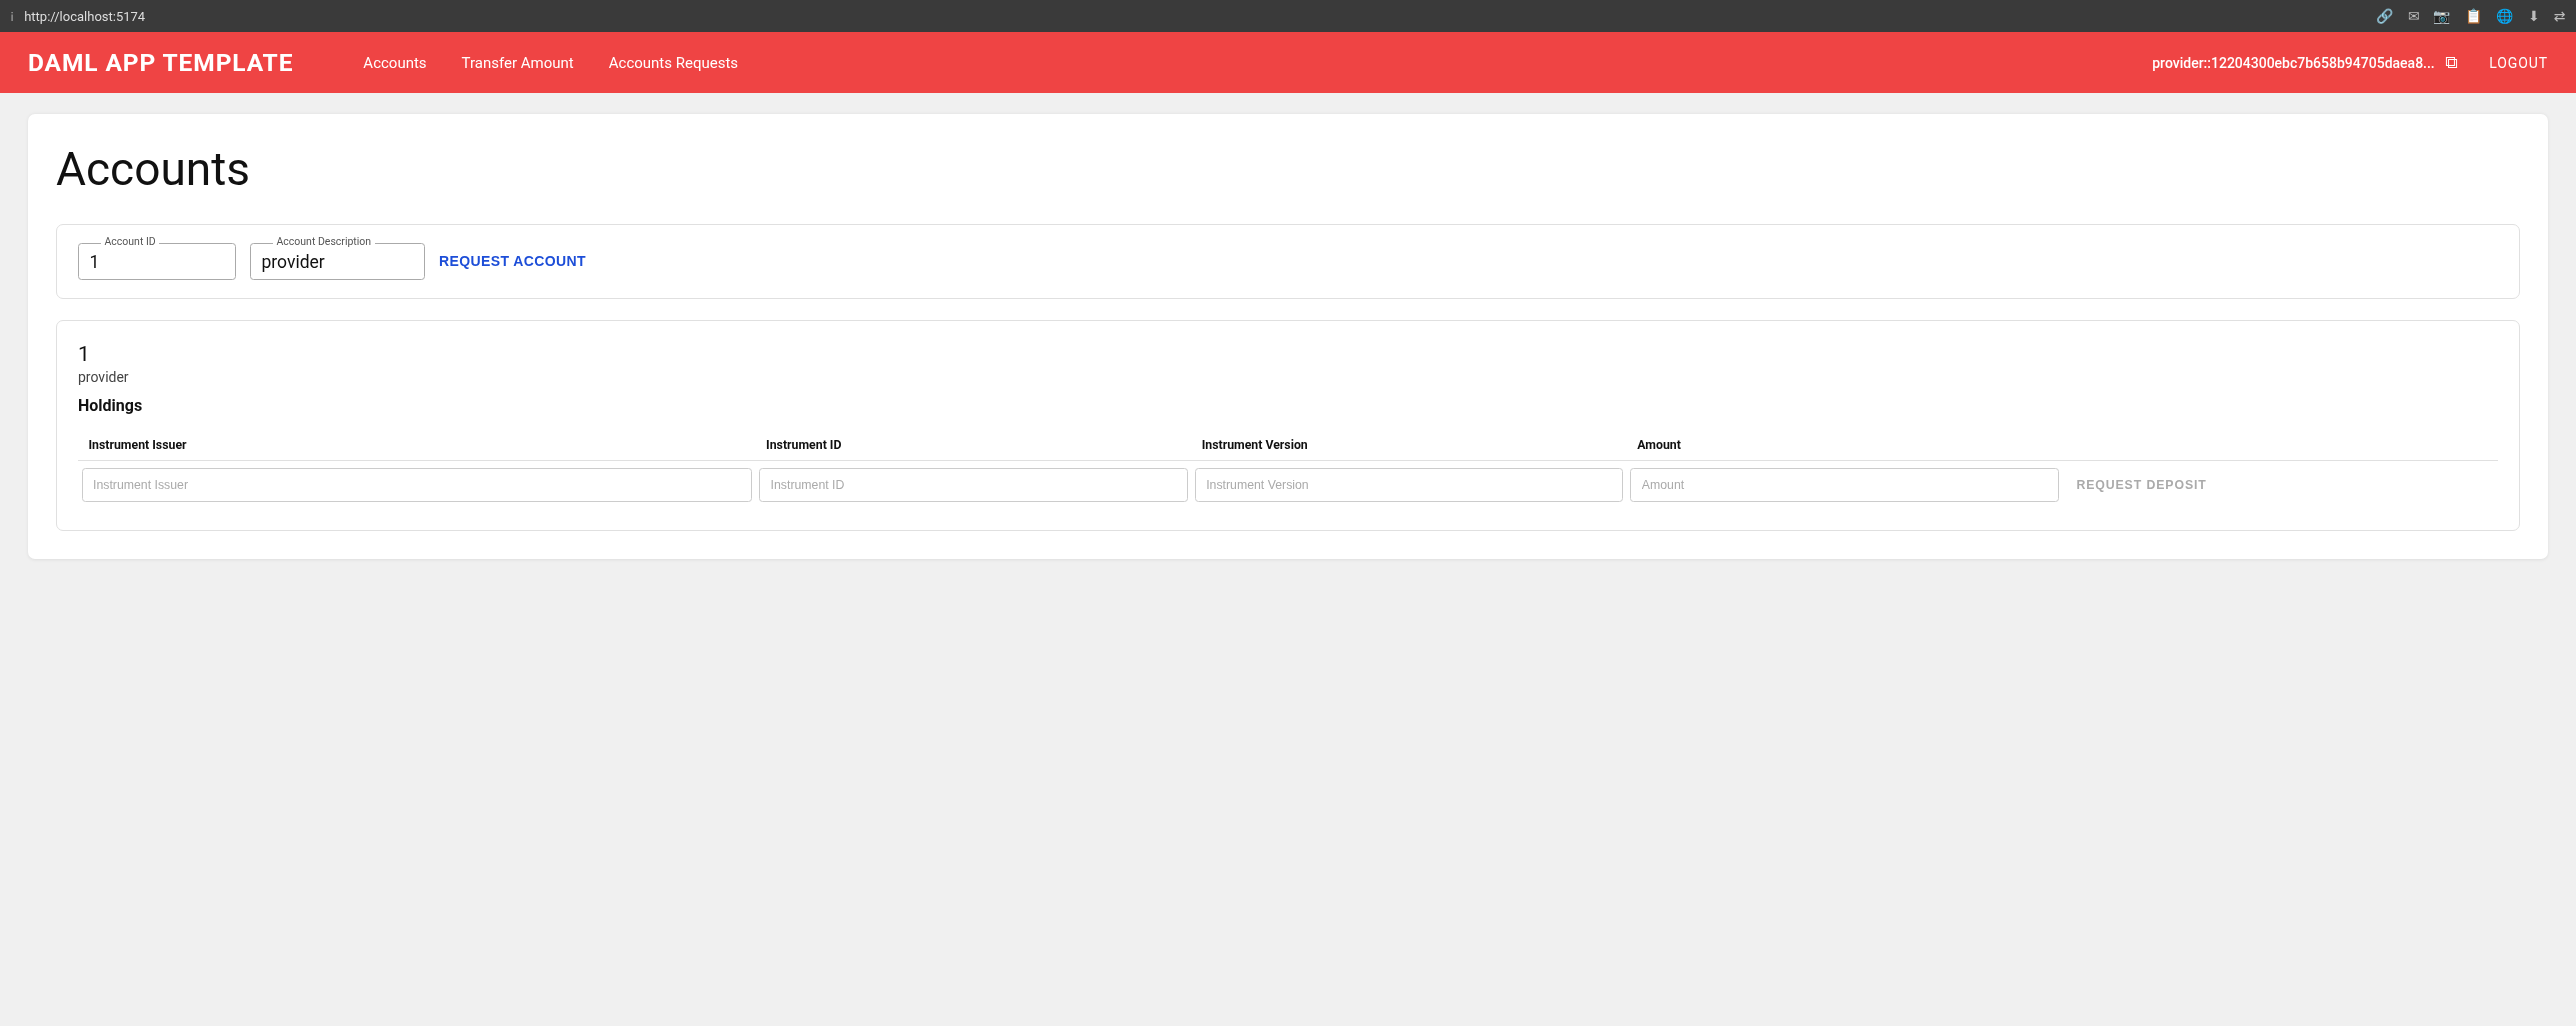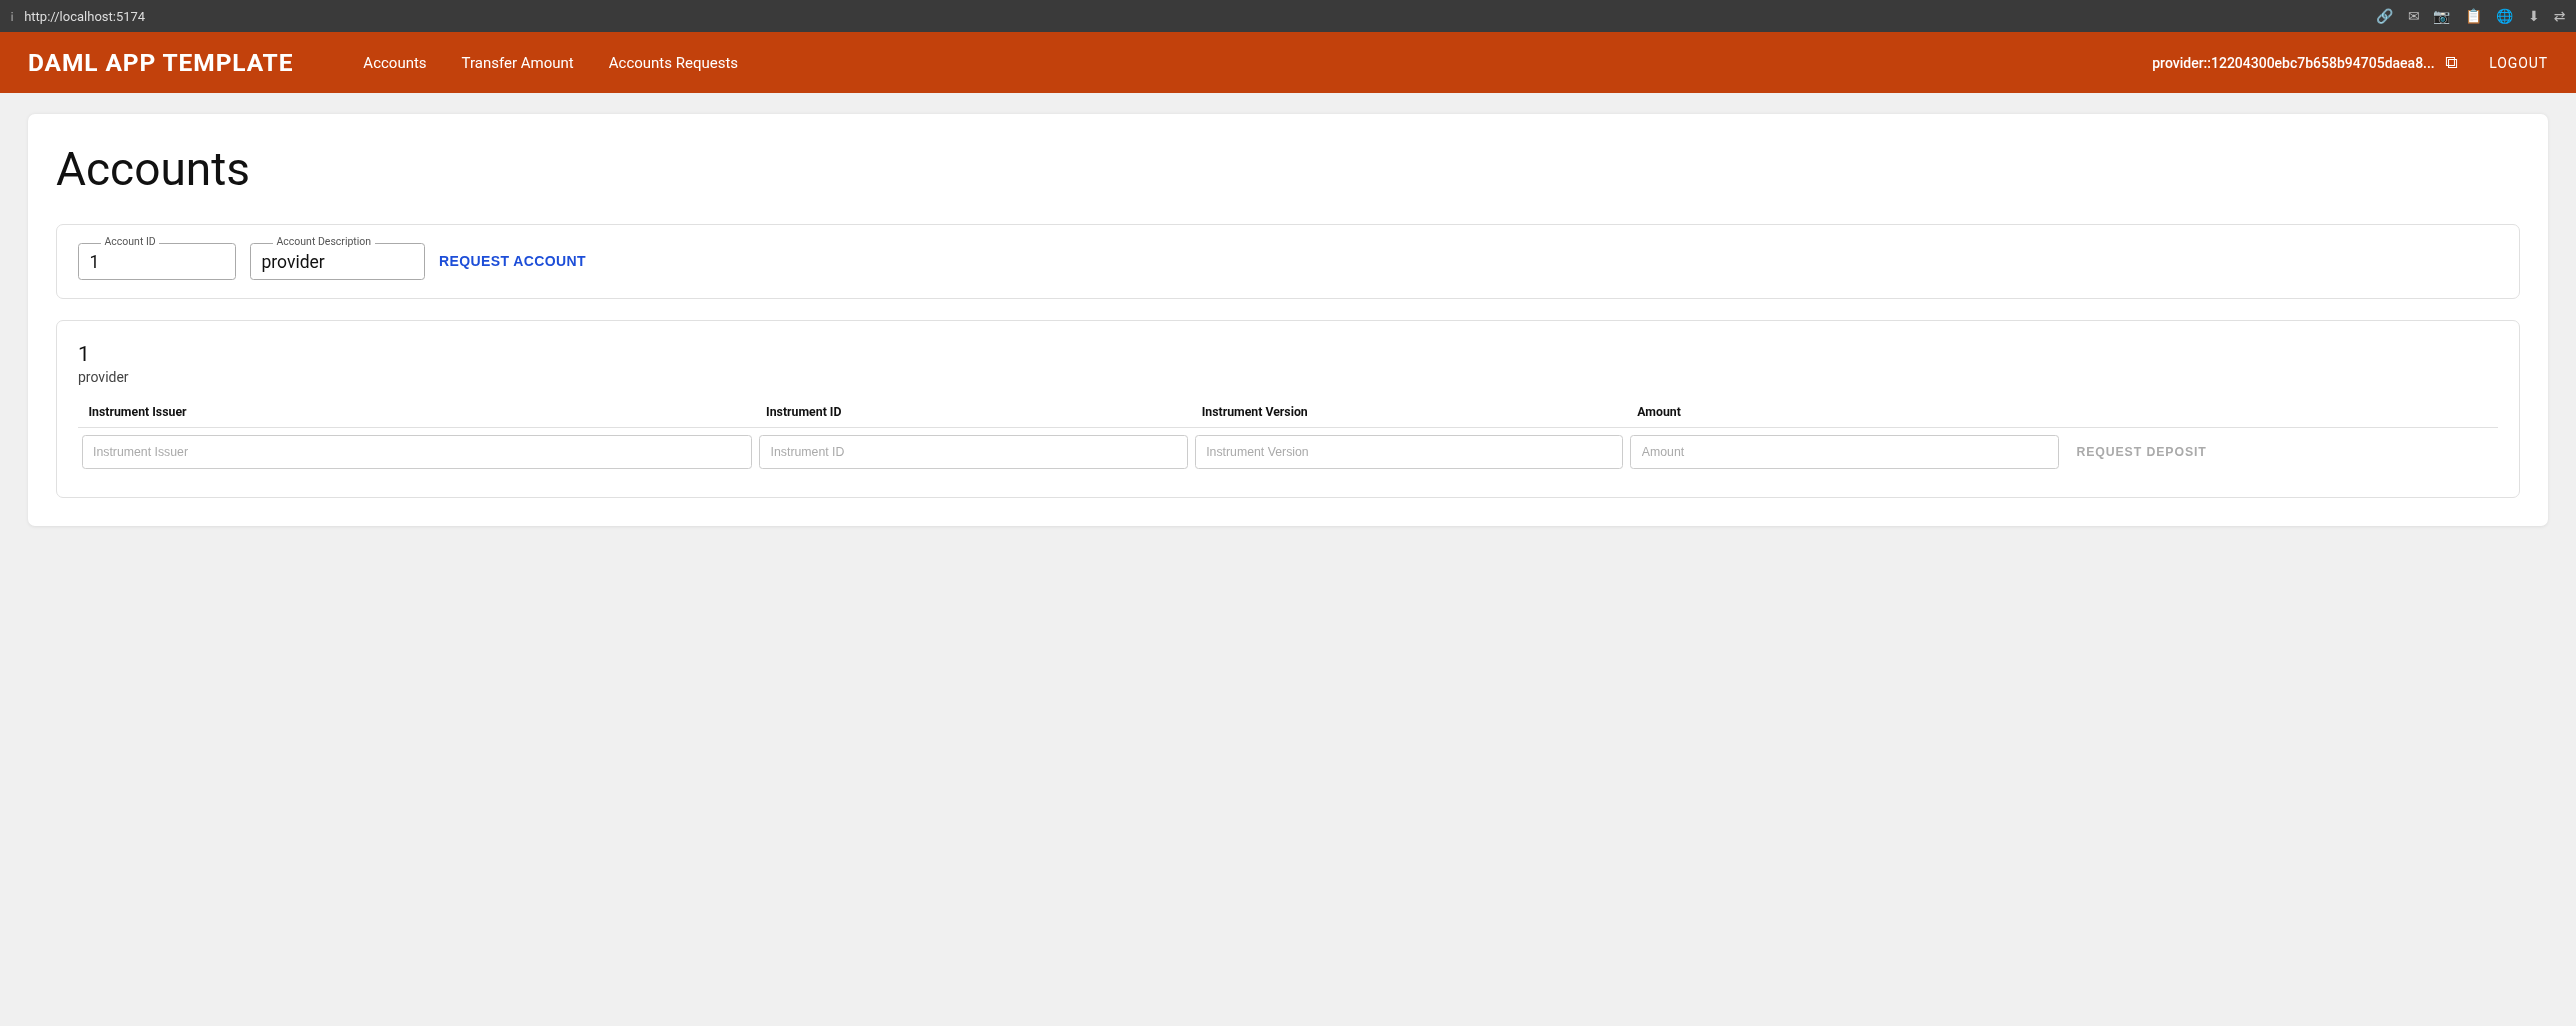--- a/index.html
+++ b/index.html
@@ -45,21 +45,21 @@
       color: #bbb;
     }
 
     .browser-bar .browser-icons span {
       font-size: 14px;
       cursor: pointer;
     }
 
     
     .navbar {
-      background: #c2410c;
+      background: #ef4444;
       height: 61px;
       display: flex;
       align-items: center;
       padding: 0 28px;
       gap: 0;
     }
 
     .navbar-brand {
       font-size: 24.5px;
       font-weight: bold;
@@ -309,20 +309,21 @@
       <div class="field-group description">
         <span class="field-label">Account Description</span>
         <div class="field-value">provider</div>
       </div>
       <button class="request-account-btn">REQUEST ACCOUNT</button>
     </div>
 
     <div class="account-card">
       <div class="account-number">1</div>
       <div class="account-description">provider</div>
+      <div class="holdings-title">Holdings</div>
 
       <table class="holdings-table">
         <thead>
           <tr>
             <th class="col-issuer">Instrument Issuer</th>
             <th class="col-id">Instrument ID</th>
             <th class="col-version">Instrument Version</th>
             <th class="col-amount">Amount</th>
             <th class="col-action"></th>
           </tr>

